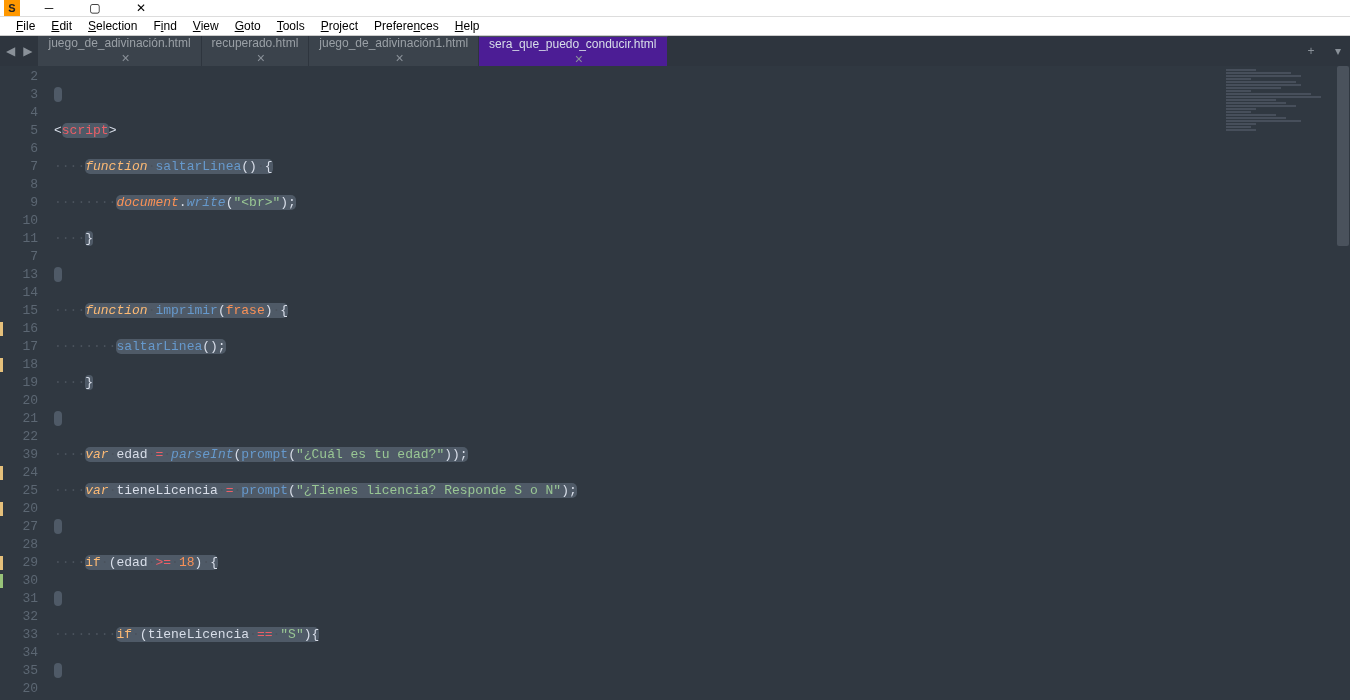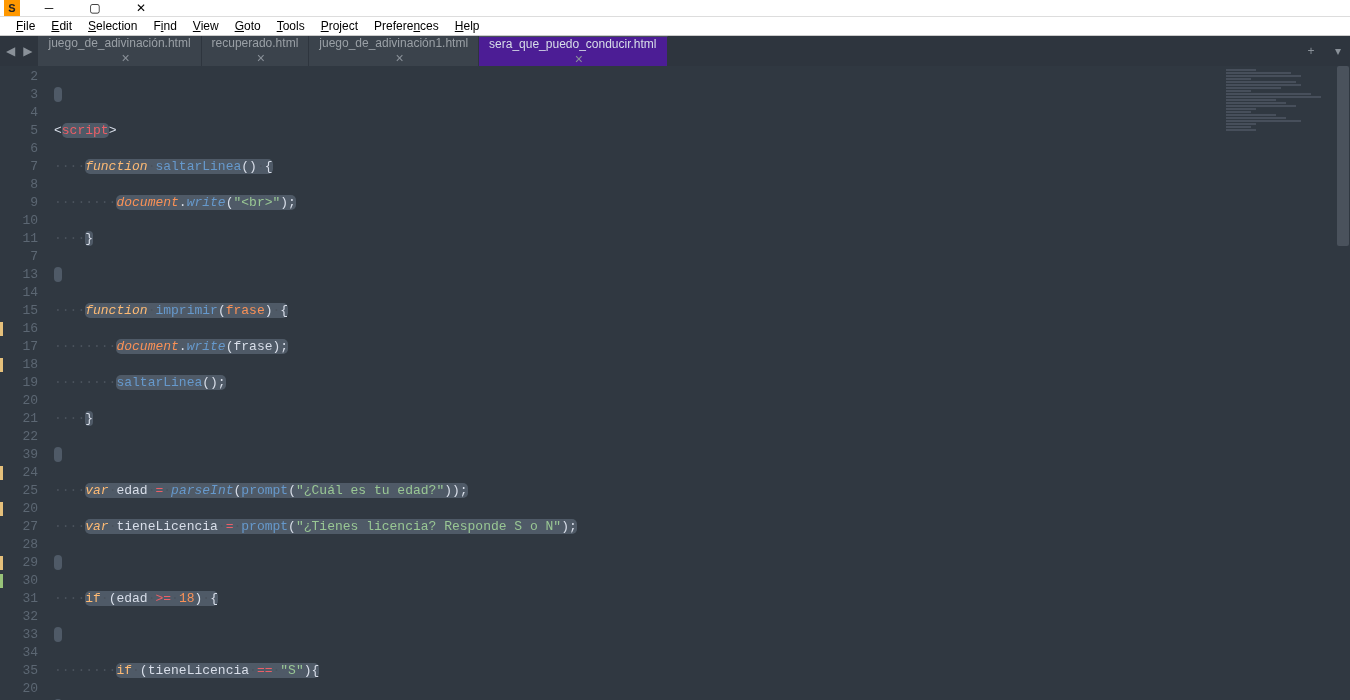--- a/index.html
+++ b/index.html
@@ -241,21 +241,20 @@
   </div>
 
   <div class="code">
 <span class="line"><span class="sel"> </span></span>
 <span class="line"><span class="tag-angle">&lt;</span><span class="sel"><span class="kw-red">script</span></span><span class="tag-angle">&gt;</span></span>
 <span class="line"><span class="ws">····</span><span class="sel"><span class="kw-purple ital">function</span><span class="ws">·</span><span class="fn-blue">saltarLinea</span><span class="punct">()</span><span class="ws">·</span><span class="punct">{</span></span></span>
 <span class="line"><span class="ws">········</span><span class="sel"><span class="var-orange ital">document</span><span class="punct">.</span><span class="fn-blue ital">write</span><span class="punct">(</span><span class="str">"&lt;br&gt;"</span><span class="punct">);</span></span></span>
 <span class="line"><span class="ws">····</span><span class="sel"><span class="punct">}</span></span></span>
 <span class="line"><span class="sel"> </span></span>
 <span class="line"><span class="ws">····</span><span class="sel"><span class="kw-purple ital">function</span><span class="ws">·</span><span class="fn-blue">imprimir</span><span class="punct">(</span><span class="var-orange">frase</span><span class="punct">)</span><span class="ws">·</span><span class="punct">{</span></span></span>
-<span class="line"><span class="ws">········</span><span class="sel"><span class="var-orange ital">document</span><span class="punct">.</span><span class="fn-blue ital">write</span><span class="punct">(</span><span class="ident">frase</span><span class="punct">);</span></span></span>
 <span class="line"><span class="ws">········</span><span class="sel"><span class="fn-blue">saltarLinea</span><span class="punct">();</span></span></span>
 <span class="line"><span class="ws">····</span><span class="sel"><span class="punct">}</span></span></span>
 <span class="line"><span class="sel"> </span></span>
 <span class="line"><span class="ws">····</span><span class="sel"><span class="kw-purple ital">var</span><span class="ws">·</span><span class="ident">edad</span><span class="ws">·</span><span class="op">=</span><span class="ws">·</span><span class="fn-blue ital">parseInt</span><span class="punct">(</span><span class="fn-blue">prompt</span><span class="punct">(</span><span class="str">"¿Cuál es tu edad?"</span><span class="punct">));</span></span></span>
 <span class="line"><span class="ws">····</span><span class="sel"><span class="kw-purple ital">var</span><span class="ws">·</span><span class="ident">tieneLicencia</span><span class="ws">·</span><span class="op">=</span><span class="ws">·</span><span class="fn-blue">prompt</span><span class="punct">(</span><span class="str">"¿Tienes licencia? Responde S o N"</span><span class="punct">);</span></span></span>
 <span class="line"><span class="sel"> </span></span>
 <span class="line"><span class="ws">····</span><span class="sel"><span class="kw-purple">if</span><span class="ws">·</span><span class="punct">(</span><span class="ident">edad</span><span class="ws">·</span><span class="op">&gt;=</span><span class="ws">·</span><span class="num">18</span><span class="punct">)</span><span class="ws">·</span><span class="punct">{</span></span></span>
 <span class="line"><span class="sel"> </span></span>
 <span class="line"><span class="ws">········</span><span class="sel"><span class="kw-purple">if</span><span class="ws">·</span><span class="punct">(</span><span class="ident">tieneLicencia</span><span class="ws">·</span><span class="op">==</span><span class="ws">·</span><span class="str">"S"</span><span class="punct">){</span></span></span>
 <span class="line"><span class="sel"> </span></span>

